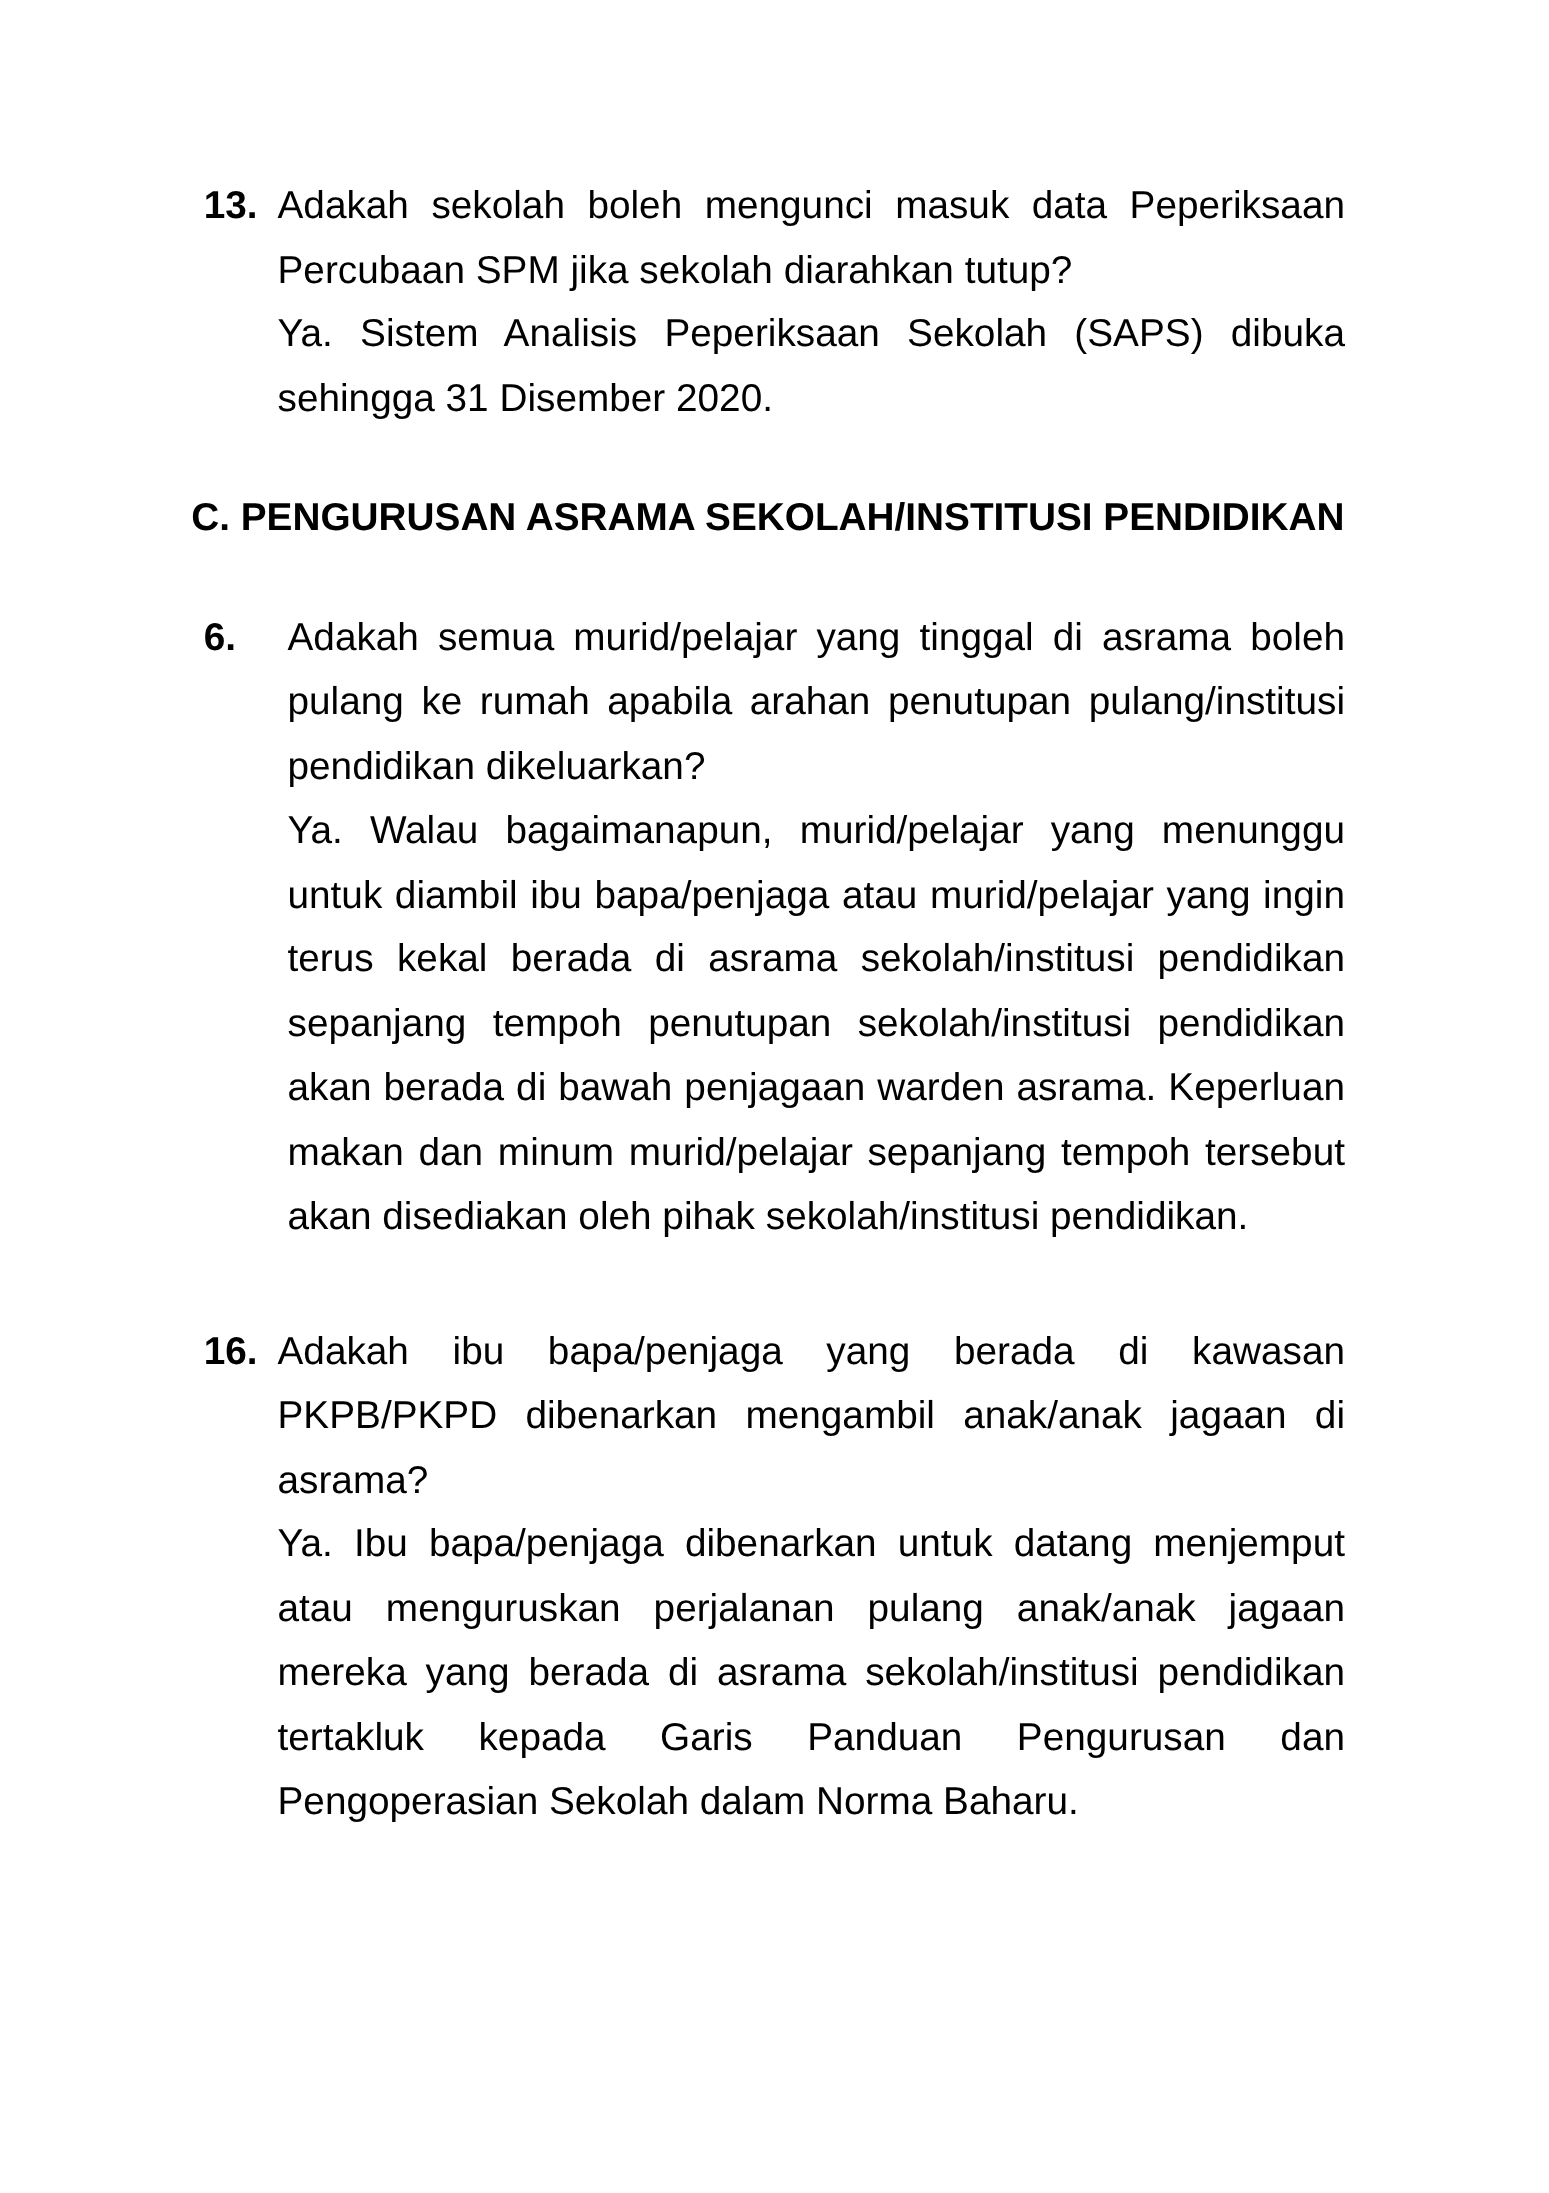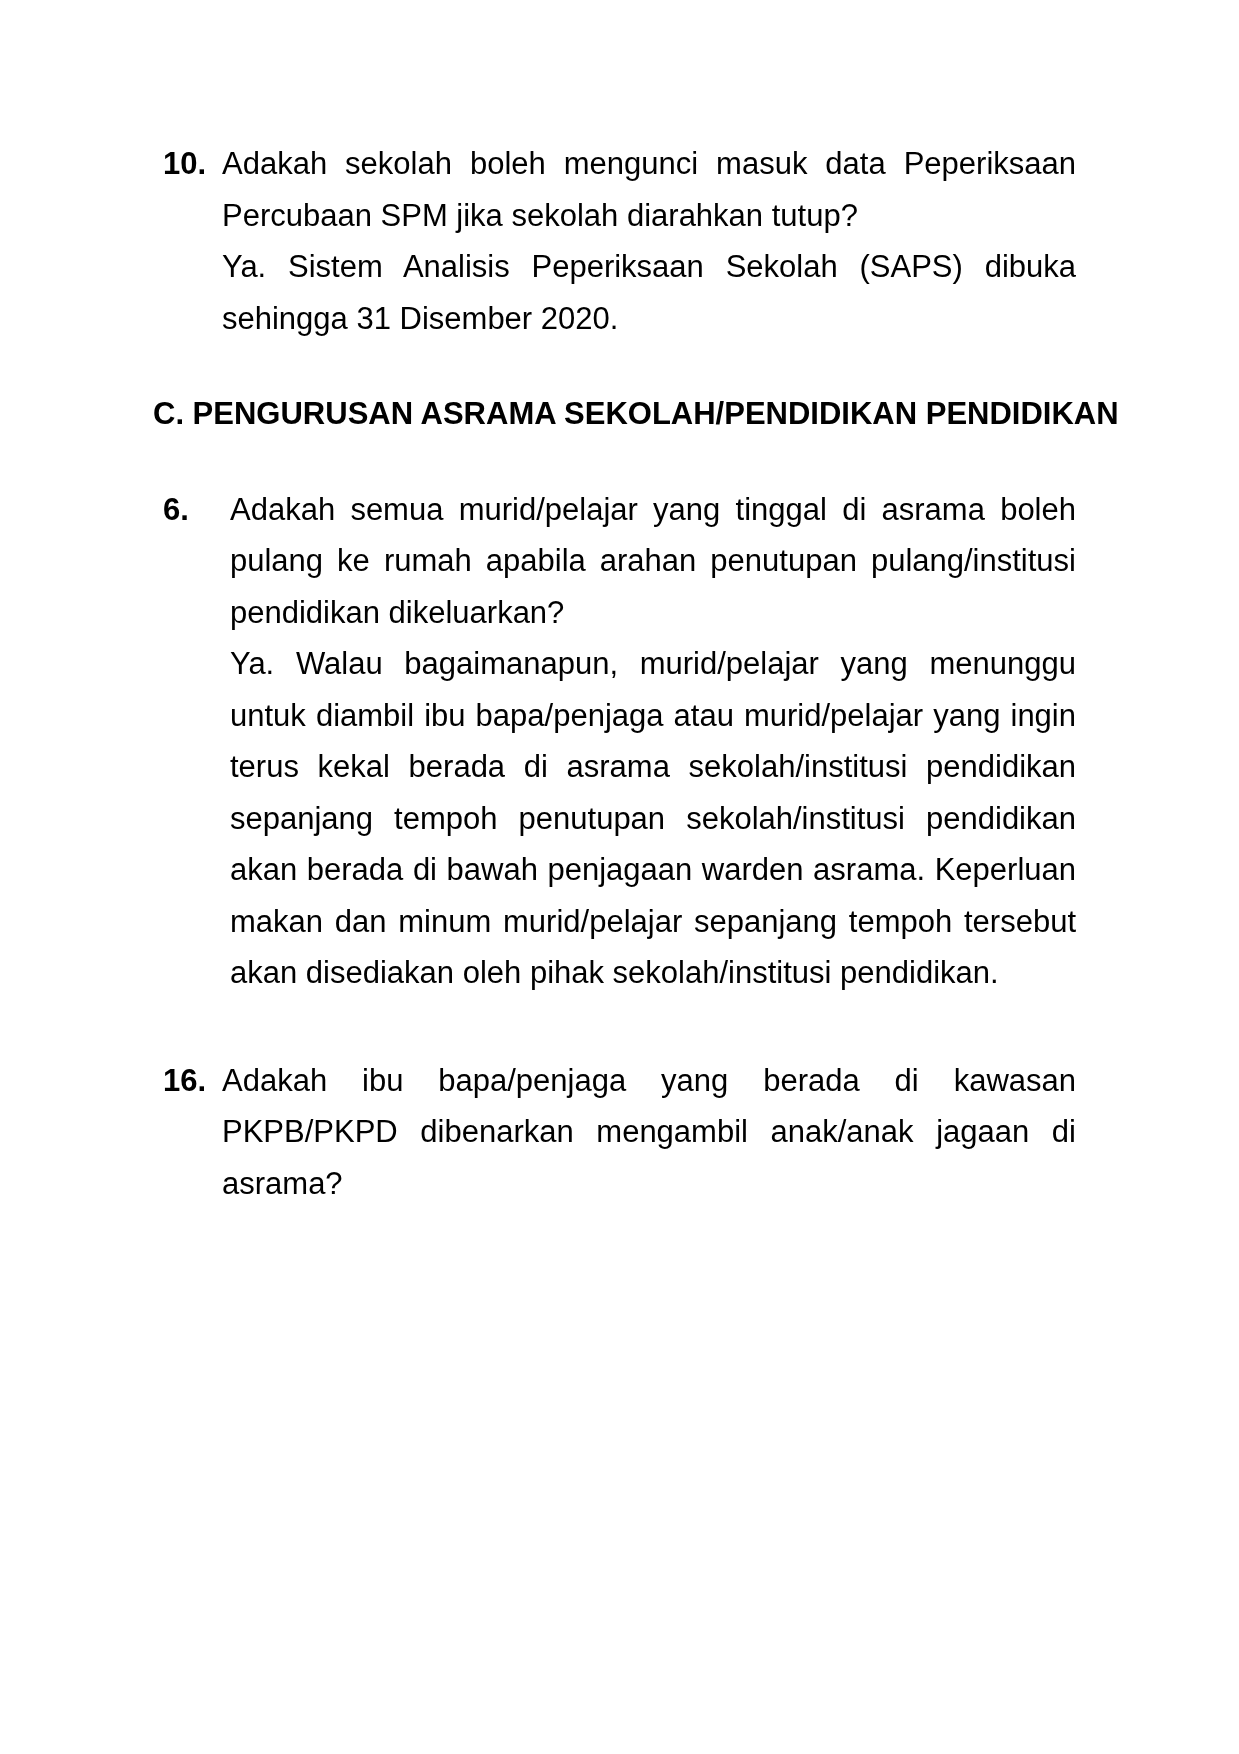--- a/index.html
+++ b/index.html
@@ -57,37 +57,38 @@
   .gap-before-12 {
     margin-top: 56px;
   }
 </style>
 </head>
 <body>
 
 <div class="page">
 
   <div class="faq-item">
-    <div class="faq-num">10.</div>
+    <div class="faq-num">13.</div>
     <div class="faq-content">
       <p class="faq-question">Adakah sekolah boleh mengunci masuk data Peperiksaan Percubaan SPM jika sekolah diarahkan tutup?</p>
       <p class="faq-answer">Ya. Sistem Analisis Peperiksaan Sekolah (SAPS) dibuka sehingga 31 Disember 2020.</p>
     </div>
   </div>
 
-  <div class="section-heading">C. PENGURUSAN ASRAMA SEKOLAH/PENDIDIKAN PENDIDIKAN</div>
+  <div class="section-heading">C. PENGURUSAN ASRAMA SEKOLAH/INSTITUSI PENDIDIKAN</div>
 
   <div class="faq-item wide-num">
     <div class="faq-num">6.</div>
     <div class="faq-content">
       <p class="faq-question">Adakah semua murid/pelajar yang tinggal di asrama boleh pulang ke rumah apabila arahan penutupan pulang/institusi pendidikan dikeluarkan?</p>
       <p class="faq-answer">Ya. Walau bagaimanapun, murid/pelajar yang menunggu untuk diambil ibu bapa/penjaga atau murid/pelajar yang ingin terus kekal berada di asrama sekolah/institusi pendidikan sepanjang tempoh penutupan sekolah/institusi pendidikan akan berada di bawah penjagaan warden asrama. Keperluan makan dan minum murid/pelajar sepanjang tempoh tersebut akan disediakan oleh pihak sekolah/institusi pendidikan.</p>
     </div>
   </div>
 
   <div class="faq-item gap-before-12">
     <div class="faq-num">16.</div>
     <div class="faq-content">
       <p class="faq-question">Adakah ibu bapa/penjaga yang berada di kawasan PKPB/PKPD dibenarkan mengambil anak/anak jagaan di asrama?</p>
+      <p class="faq-answer">Ya. Ibu bapa/penjaga dibenarkan untuk datang menjemput atau menguruskan perjalanan pulang anak/anak jagaan mereka yang berada di asrama sekolah/institusi pendidikan tertakluk kepada Garis Panduan Pengurusan dan Pengoperasian Sekolah dalam Norma Baharu.</p>
     </div>
   </div>
 
 </div>
 
 </body></html>

